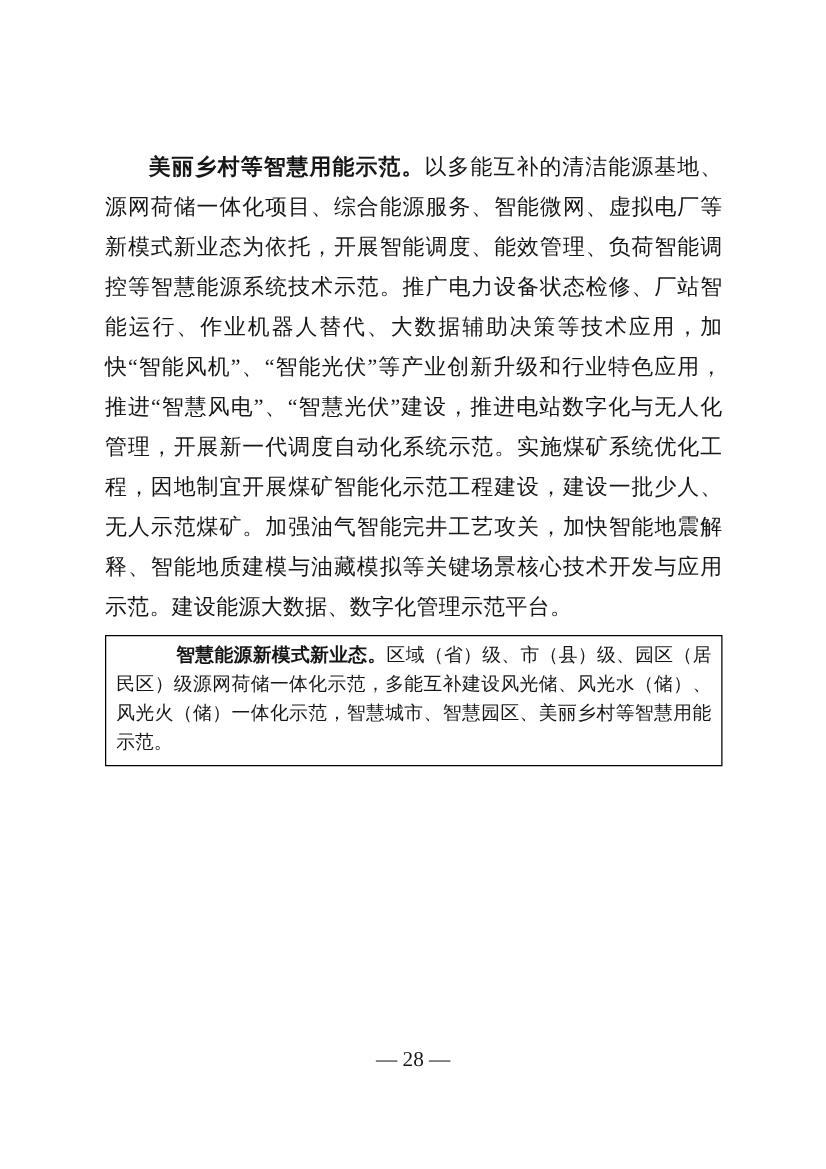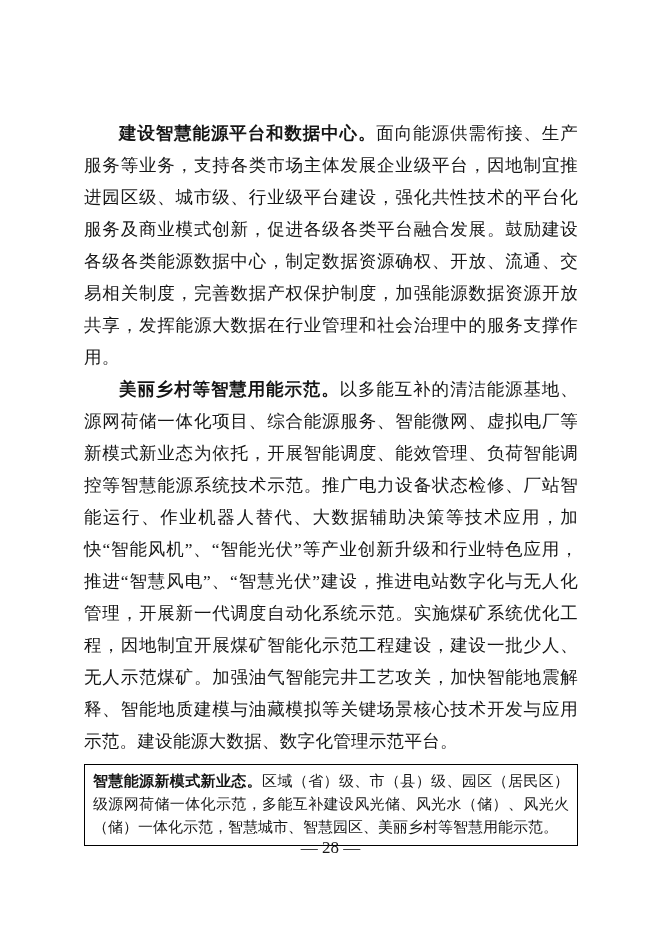--- a/index.html
+++ b/index.html
@@ -55,38 +55,38 @@
     padding: 4px 8px 6px 8px;
     font-size: 15px;
     line-height: 23px;
     text-align: justify;
     text-justify: inter-character;
     color: #161616;
   }
   .callout-body .lead {
     font-family: "Liberation Sans", "DejaVu Sans", sans-serif;
     font-weight: bold;
+    margin-left: 48px;
   }
   .footer {
     position: absolute;
     top: 838px;
     left: 0;
     width: 661px;
     text-align: center;
     font-size: 17px;
     color: #161616;
   }
 </style>
 </head>
 <body>
 
 <div class="page">
   <div class="content">
 
-    <p class="para"><span class="lead">建设智慧能源平台和数据中心。</span><span>面向能源供需衔接、生产服务等业务，支持各类市场主体发展企业级平台，因地制宜推进园区级、城市级、行业级平台建设，强化共性技术的平台化服务及商业模式创新，促进各级各类平台融合发展。鼓励建设各级各类能源数据中心，制定数据资源确权、开放、流通、交易相关制度，完善数据产权保护制度，加强能源数据资源开放共享，发挥能源大数据在行业管理和社会治理中的服务支撑作用。</span></p>
 
     <p class="para"><span class="lead">美丽乡村等智慧用能示范。</span><span>以多能互补的清洁能源基地、源网荷储一体化项目、综合能源服务、智能微网、虚拟电厂等新模式新业态为依托，开展智能调度、能效管理、负荷智能调控等智慧能源系统技术示范。推广电力设备状态检修、厂站智能运行、作业机器人替代、大数据辅助决策等技术应用，加快“智能风机”、“智能光伏”等产业创新升级和行业特色应用，推进“智慧风电”、“智慧光伏”建设，推进电站数字化与无人化管理，开展新一代调度自动化系统示范。实施煤矿系统优化工程，因地制宜开展煤矿智能化示范工程建设，建设一批少人、无人示范煤矿。加强油气智能完井工艺攻关，加快智能地震解释、智能地质建模与油藏模拟等关键场景核心技术开发与应用示范。建设能源大数据、数字化管理示范平台。</span></p>
 
     <div class="callout">
       <div class="callout-body"><span class="lead">智慧能源新模式新业态。</span><span>区域（省）级、市（县）级、园区（居民区）级源网荷储一体化示范，多能互补建设风光储、风光水（储）、风光火（储）一体化示范，智慧城市、智慧园区、美丽乡村等智慧用能示范。</span></div>
     </div>
 
   </div>
 
   <div class="footer">— 28 —</div>

